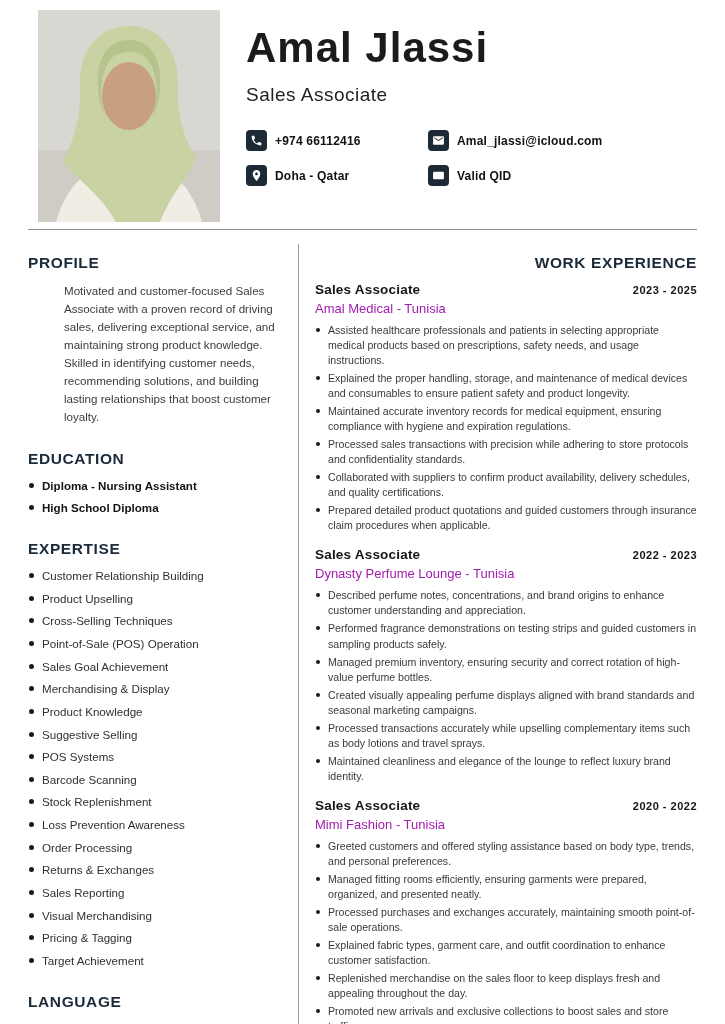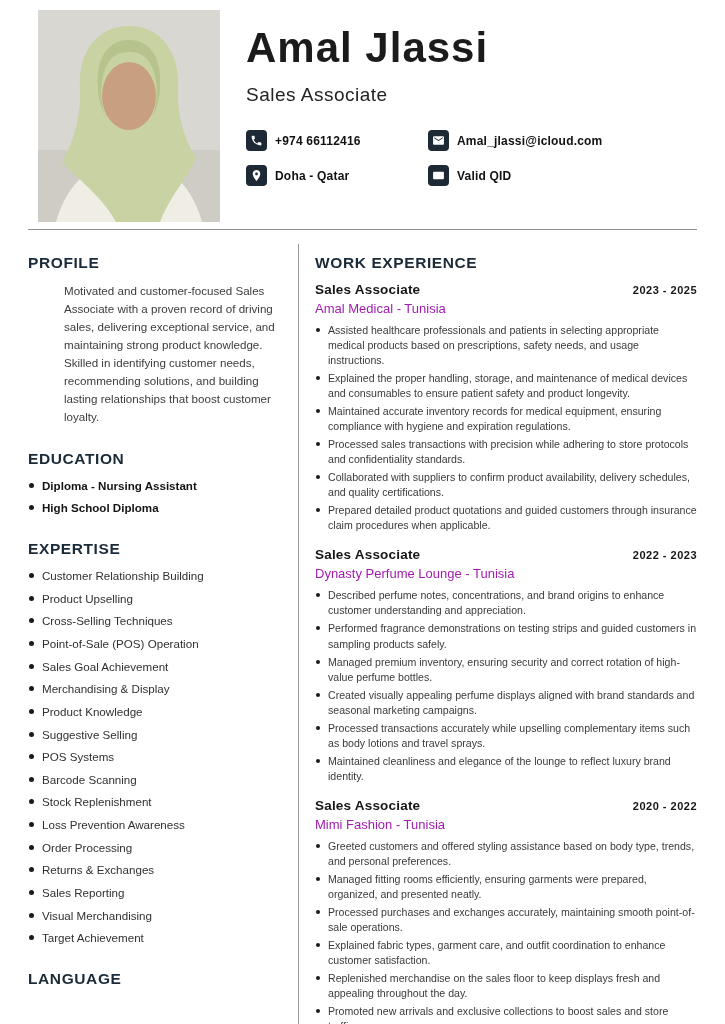--- a/index.html
+++ b/index.html
@@ -39,21 +39,21 @@
   
   .main { display: flex; align-items: stretch; }
   .col-left { width: 270px; padding-right: 16px; }
   .v-divider { width: 1px; background: #9a9a9a; margin-top: 14px; }
   .col-right { flex: 1; padding-left: 16px; }
 
   h2.section {
     font-size: 15.5px; font-weight: 800; letter-spacing: 0.6px;
     color: #1b2a38; margin: 24px 0 10px 0;
   }
-  .col-right h2.section { margin-top: 24px; }
+  .col-right h2.section { margin-top: 24px; text-align: right; }
 
   .profile-text { font-size: 11.6px; line-height: 1.55; color: #3c3c3c; margin-left: 36px; }
 
   ul.dots { list-style: none; }
   ul.dots li {
     position: relative; padding-left: 14px; font-size: 11.6px;
     color: #303030; margin: 7px 0; line-height: 1.35;
   }
   ul.dots li::before {
     content: ""; position: absolute; left: 1px; top: 5px;
@@ -183,20 +183,21 @@
 
           <li>Order Processing</li>
 
 
           <li>Returns &amp; Exchanges</li>
 
           <li>Sales Reporting</li>
 
           <li>Visual Merchandising</li>
 
+          <li>Pricing &amp; Tagging</li>
 
           <li>Target Achievement</li>
         </ul>
 
       <h2 class="section">LANGUAGE</h2>
 
     </div>
 
     <div class="v-divider"></div>
 

